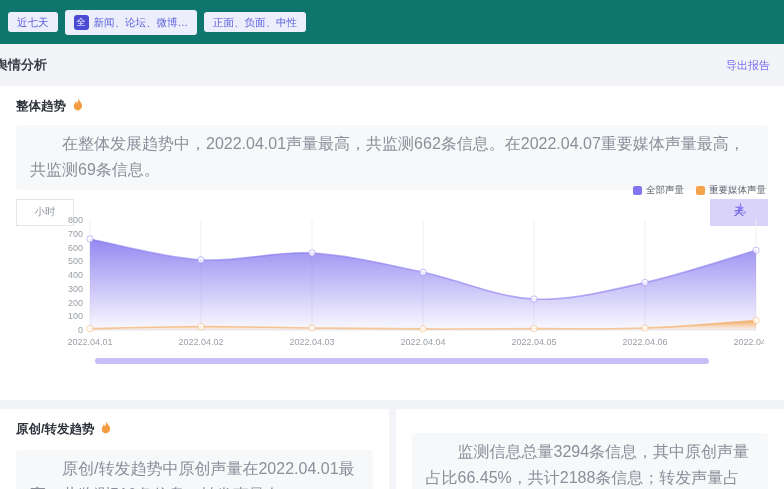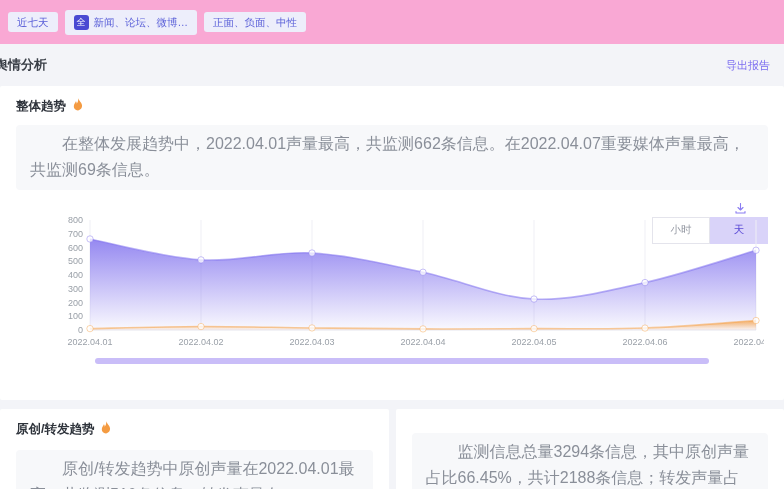--- a/index.html
+++ b/index.html
@@ -1,33 +1,33 @@
 <!DOCTYPE html>
 <html><head>
 <meta charset="utf-8">
 <style>
   * { margin:0; padding:0; box-sizing:border-box; }
   html,body { width:784px; height:489px; overflow:hidden; background:#f3f4f8;
     font-family:"Liberation Sans","DejaVu Sans",sans-serif; }
-  .filter-bar { background:#f9a8d4; height:44px; display:flex; align-items:center; padding:0 8px; gap:7px; }
+  .filter-bar { background:#0f766e; height:44px; display:flex; align-items:center; padding:0 8px; gap:7px; }
   .chip { display:inline-flex; align-items:center; gap:5px; background:#edeefb; color:#5a5fd8;
     font-size:10.5px; line-height:1; padding:5px 9px; border-radius:3px; cursor:pointer; white-space:nowrap; }
   .chip-icon { width:15px; height:15px; border-radius:3px; background:#4a4ad2; color:#fff;
     font-size:9px; display:inline-flex; align-items:center; justify-content:center; }
   .page-header { height:42px; display:flex; align-items:center; justify-content:space-between; padding:0 14px 0 0; }
   .page-title { font-size:13px; font-weight:bold; color:#3a3f47; margin-left:-5px; }
   .export-link { font-size:11px; color:#7b6cf0; text-decoration:none; cursor:pointer; }
   .card { background:#fff; border-radius:2px; }
   .main-card { position:relative; height:314px; padding:12px 16px; }
   .card-title-row { display:flex; align-items:flex-start; gap:6px; }
   .card-title { font-size:12.5px; font-weight:bold; color:#2e333b; }
   .flame-icon { width:12px; height:13px; }
   .summary-box { margin-top:10px; background:#f7f8fa; border-radius:4px; padding:6px 14px;
     font-size:16px; color:#8a8f99; line-height:1.65; text-indent:2em; }
-  .toggle-group { margin-top:27px; display:flex; justify-content:flex-end; }
+  .toggle-group { margin-top:9px; display:flex; justify-content:space-between; }
   .toggle-btn { width:58px; height:27px; font-size:10.5px; border:1px solid #e4e4ec; background:#fff;
     color:#9599a3; cursor:pointer; font-family:inherit; }
   .toggle-btn.active { background:#d9d3f9; color:#5b4bd6; border-color:#d9d3f9; }
   .legend-row { position:absolute; top:98px; right:18px; display:flex; gap:12px; align-items:center; }
   .legend-item { display:flex; align-items:center; gap:4px; cursor:pointer; }
   .legend-swatch { width:9px; height:9px; border-radius:2px; display:inline-block; }
   .legend-label { font-size:9.5px; color:#5f6570; }
   .download-wrap { position:absolute; top:114px; right:38px; cursor:pointer; }
   .chart-wrap { position:absolute; top:118px; left:58px; width:706px; height:152px; }
   .chart-slider { position:absolute; top:272px; left:95px; width:614px; height:6px;
@@ -57,20 +57,30 @@
   <div class="card-title-row">
     <span class="card-title">整体趋势</span>
     <svg class="flame-icon" viewBox="0 0 12 13">
       <path d="M6.2 0.3 C6.6 2.6 9.5 4.1 10 7.1 C10.4 9.9 8.4 12.4 5.9 12.4 C3.4 12.4 1.4 10.3 1.9 7.5 C2.2 5.7 3.5 4.8 3.9 3.3 C4.6 4.1 4.8 4.8 4.7 5.7 C5.9 4.5 6.4 2.3 6.2 0.3 Z" fill="#f49b42"></path>
     </svg>
   </div>
   <div class="summary-box">在整体发展趋势中，2022.04.01声量最高，共监测662条信息。在2022.04.07重要媒体声量最高，共监测69条信息。</div>
   <div class="toggle-group">
     <button class="toggle-btn">小时</button>
     <button class="toggle-btn active">天</button>
+  </div>
+  <div class="legend-row">
+    <span class="legend-item">
+      <span class="legend-swatch" style="background: rgb(130, 115, 238);"></span>
+      <span class="legend-label">全部声量</span>
+    </span>
+    <span class="legend-item">
+      <span class="legend-swatch" style="background: rgb(246, 164, 76);"></span>
+      <span class="legend-label">重要媒体声量</span>
+    </span>
   </div>
   <div class="download-wrap">
     <svg width="11" height="11" viewBox="0 0 11 11">
       <path d="M5.5 0.5 V6.5 M3 4.5 L5.5 7 L8 4.5 M1 8.5 V10 H10 V8.5" stroke="#8a7cf2" stroke-width="1.1" fill="none" stroke-linecap="round" stroke-linejoin="round"></path>
     </svg>
   </div>
   <div class="chart-wrap" id="chart"><svg width="706" height="152" viewBox="0 0 706 152">
         <defs>
           <linearGradient id="g0" x1="0" y1="0" x2="0" y2="1">
             <stop offset="0" stop-color="#8273ee" stop-opacity="0.85"></stop>

